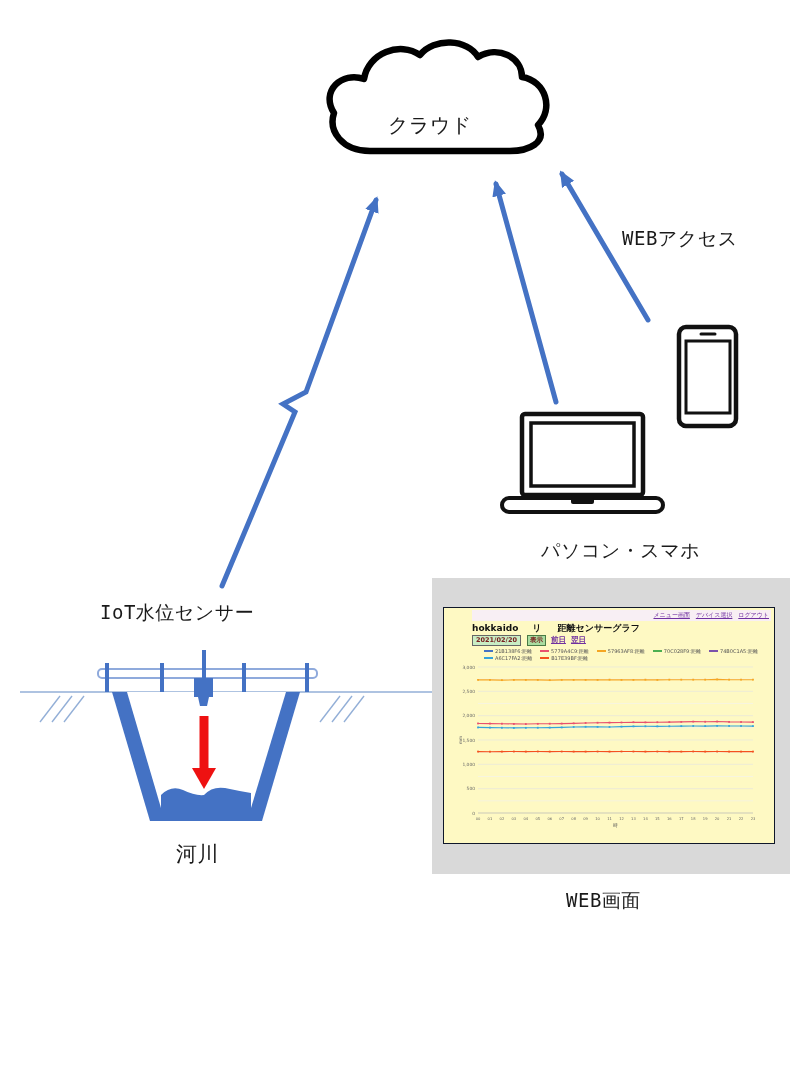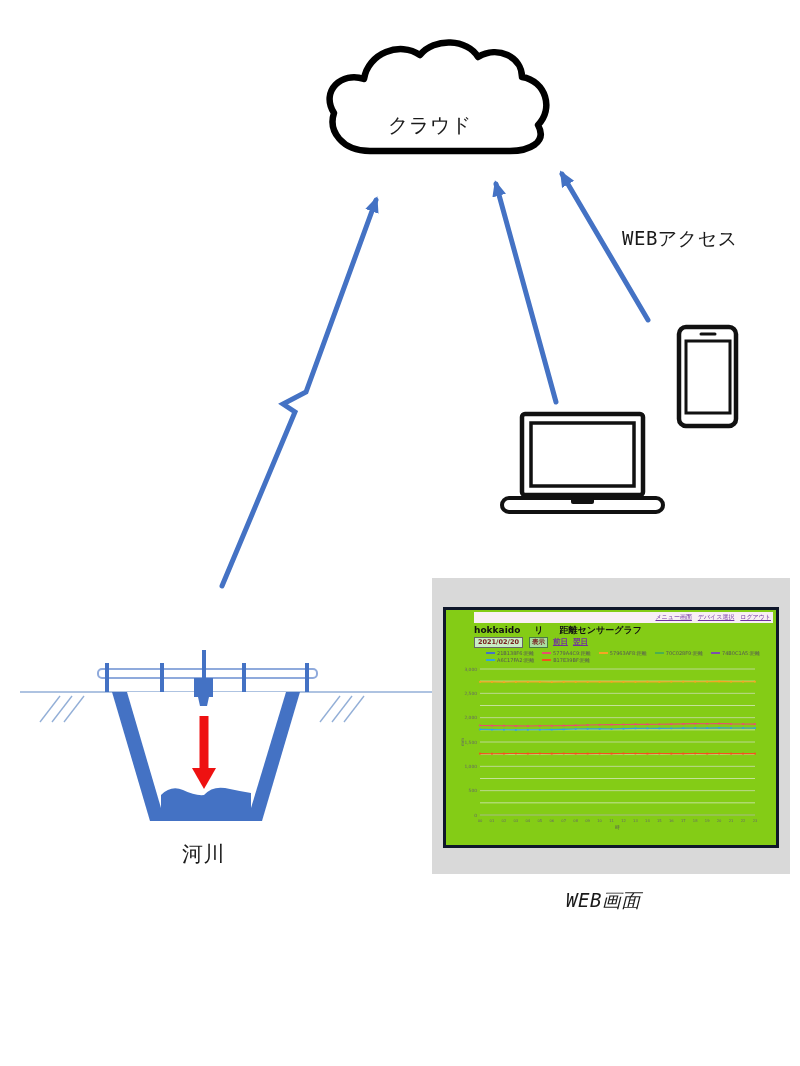--- a/index.html
+++ b/index.html
@@ -4,22 +4,22 @@
 <style>
   html,body{margin:0;padding:0;background:#fff;}
   #stage{position:relative;width:800px;height:926px;background:#fff;overflow:hidden;
          font-family:"DejaVu Sans","Liberation Sans",sans-serif;}
   .lbl{position:absolute;font-family:"DejaVu Sans Mono","Liberation Mono",monospace;
        color:#1a1a1a;font-size:19px;white-space:nowrap;letter-spacing:0.5px;}
   #diagram-svg{position:absolute;left:0;top:0;}
 
   
   #web-panel{position:absolute;left:432px;top:578px;width:358px;height:296px;background:#d9d9d9;}
-  #web-page{position:absolute;left:11px;top:29px;width:330px;height:235px;background:#84cc16;
-            border:3px solid #0f172a;}
+  #web-page{position:absolute;left:11px;top:29px;width:330px;height:235px;background:#fef9c3;
+            border:1px solid #0f172a;}
   #hdr-band{position:absolute;left:28px;top:2px;right:3px;height:11px;background:#f8eff4;}
   #nav-links{position:absolute;right:2px;top:1px;font-size:6px;color:#7030A0;}
   #nav-links span{text-decoration:underline;margin-left:4px;cursor:pointer;}
   #title-row{position:absolute;left:28px;top:14px;font-size:9px;font-weight:bold;color:#111;white-space:nowrap;}
   #title-row .logo2{font-weight:bold;margin-left:14px;}
   #title-row .ptitle{margin-left:16px;}
   #date-row{position:absolute;left:28px;top:27px;height:11px;font-size:7px;white-space:nowrap;}
   #date-box{display:inline-block;background:#c9edc4;border:1px solid #666;color:#7a2020;
             font-weight:bold;font-size:6.5px;padding:0 3px;line-height:9px;vertical-align:top;}
   #show-btn{display:inline-block;background:#a9dda0;border:1px solid #4a7a44;color:#7a2020;
@@ -102,22 +102,24 @@
 
     <g>
       <rect x="679" y="327" width="57" height="99" rx="7" fill="#ffffff" stroke="#111" stroke-width="4.5"></rect>
       <rect x="686" y="341" width="44" height="72" fill="#ffffff" stroke="#111" stroke-width="3"></rect>
       <line x1="701" y1="334" x2="715" y2="334" stroke="#111" stroke-width="3" stroke-linecap="round"></line>
     </g>
   </svg>
 
   <div class="lbl" style="left:388px;top:112px;font-size:20px;">クラウド</div>
   <div class="lbl" style="left:622px;top:226px;">WEBアクセス</div>
-  <div class="lbl" style="left:182px;top:840px;font-size:21px;">河川</div>
-  <div class="lbl" style="left:566px;top:888px;font-style:italic;">WEB画面</div>
+  <div class="lbl" style="left:541px;top:538px;">パソコン・スマホ</div>
+  <div class="lbl" style="left:100px;top:600px;">IoT水位センサー</div>
+  <div class="lbl" style="left:176px;top:840px;font-size:21px;">河川</div>
+  <div class="lbl" style="left:566px;top:888px;">WEB画面</div>
 
   <div id="web-panel">
     <div id="web-page">
 
       <div id="hdr-band">
         <div id="nav-links">
           <span>メニュー画面</span>
           <span>デバイス選択</span>
           <span>ログアウト</span>
         </div>

